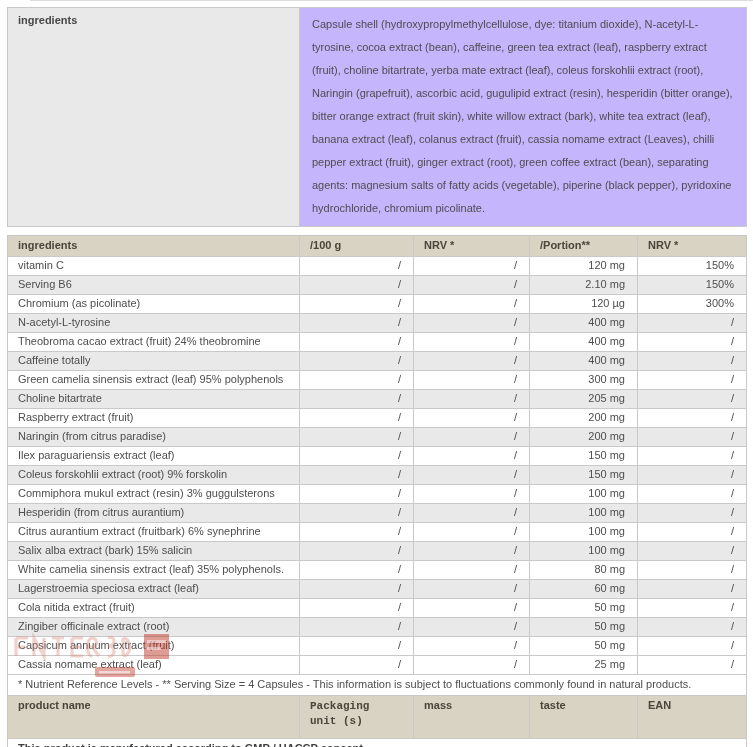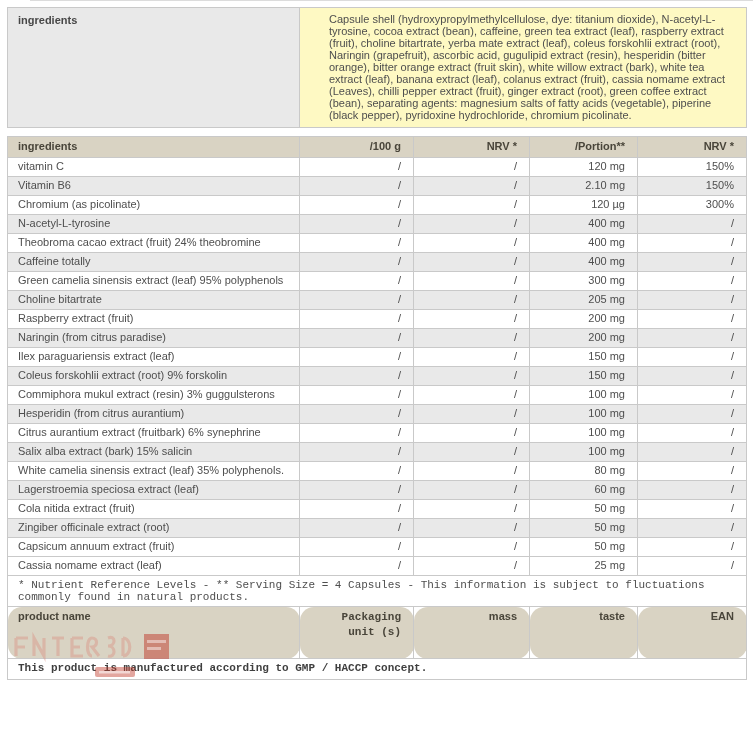--- a/index.html
+++ b/index.html
@@ -31,42 +31,42 @@
 
   
   .ing-table { margin-bottom: 8px; }
   .ing-label-cell {
     background: #e9e9e9;
     font-weight: bold;
     color: #474747;
     padding-top: 6px;
   }
   .ing-text-cell {
-    background: #fef9c3;
-    line-height: 12px;
-    padding: 5px 10px 6px 29px;
+    background: #c4b5fd;
+    line-height: 23px;
+    padding: 5px 10px 6px 12px;
   }
 
   
   .main-table th {
     background: #d9d3c3;
     color: #49453a;
     font-weight: bold;
-    text-align: right;
+    text-align: left;
     height: 15px;
     padding: 3px 12px 2px 10px;
     border-color: #c9c9c9;
   }
   .main-table th.col-first { text-align: left; }
   .main-table td { height: 14px; padding-top: 2px; padding-bottom: 2px; }
   .main-table td.num { text-align: right; padding-right: 12px; }
   .main-table tr.alt td { background: #e9e9e9; }
-  .main-table td.span-cell { padding: 3px 10px; font-family: Liberation Mono, monospace; }
+  .main-table td.span-cell { padding: 3px 10px; }
   .main-table .note-bold { font-weight: bold; color: #3f3f3f; }
-  .prod-header th { height: auto; padding-top: 3px; padding-bottom: 18px; border-radius: 14px; }
+  .prod-header th { height: auto; padding-top: 3px; padding-bottom: 9px; }
   .prod-header th.col-pack { line-height: 15px; font-family: Liberation Mono, monospace; }
 
   
   .watermark {
     position: absolute;
     left: 10px; top: 628px;
     width: 165px; height: 56px;
     pointer-events: none;
     z-index: 5;
   }
@@ -110,21 +110,21 @@
     </thead>
     <tbody id="nutrition-body">
         <tr>
           <td>vitamin C</td>
           <td class="num">/</td>
           <td class="num">/</td>
           <td class="num">120 mg</td>
           <td class="num">150%</td>
         </tr>
         <tr class="alt">
-          <td>Vitamin B6</td>
+          <td>Serving B6</td>
           <td class="num">/</td>
           <td class="num">/</td>
           <td class="num">2.10 mg</td>
           <td class="num">150%</td>
         </tr>
         <tr>
           <td>Chromium (as picolinate)</td>
           <td class="num">/</td>
           <td class="num">/</td>
           <td class="num">120 µg</td>

